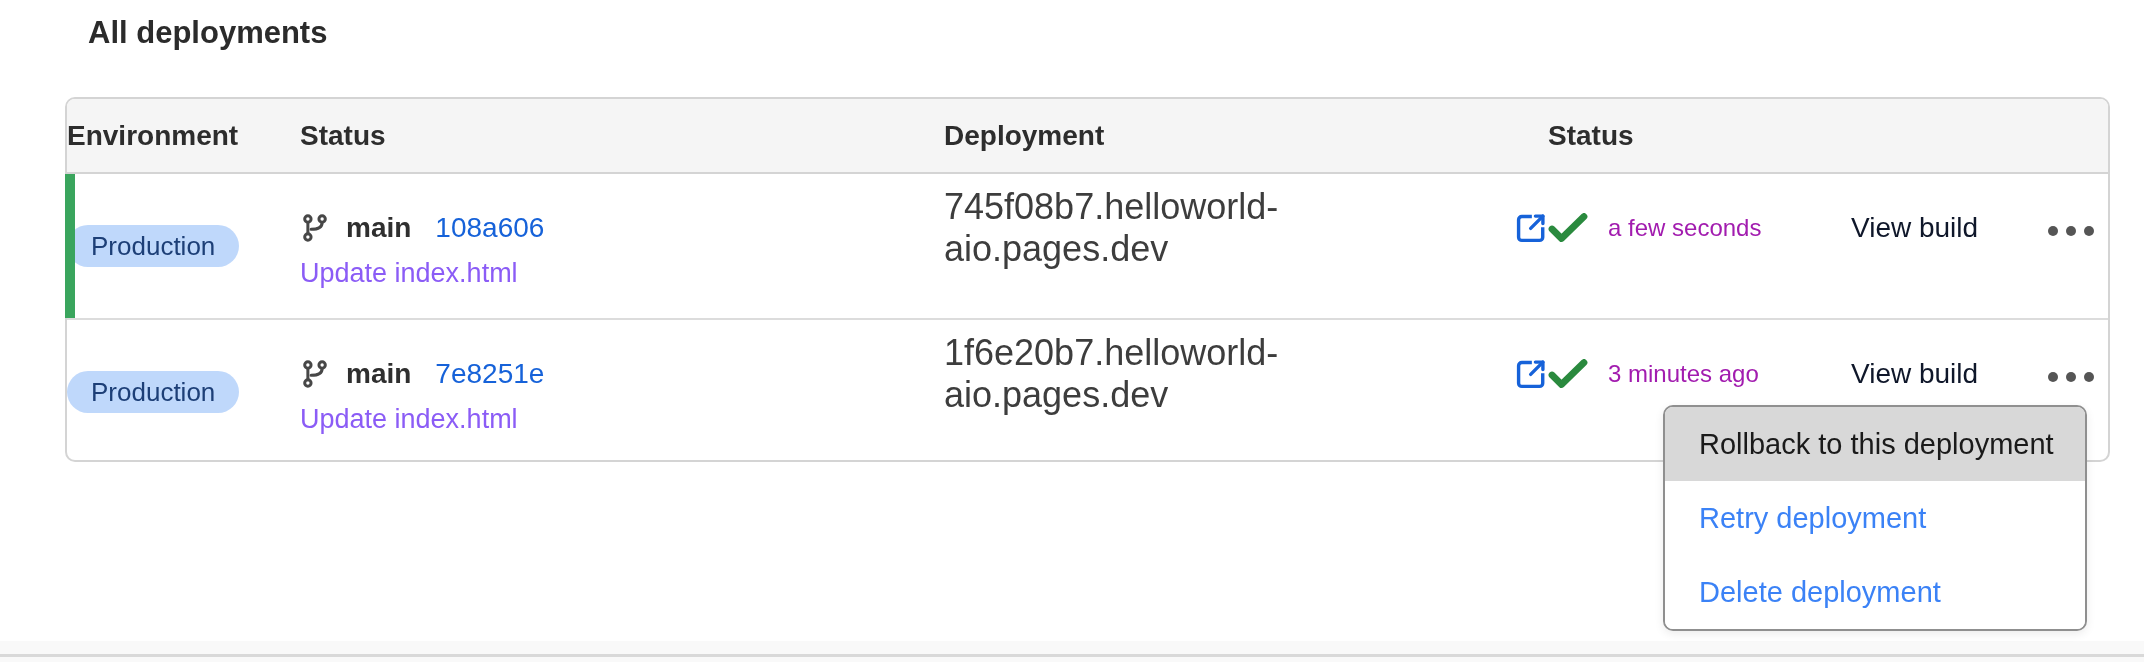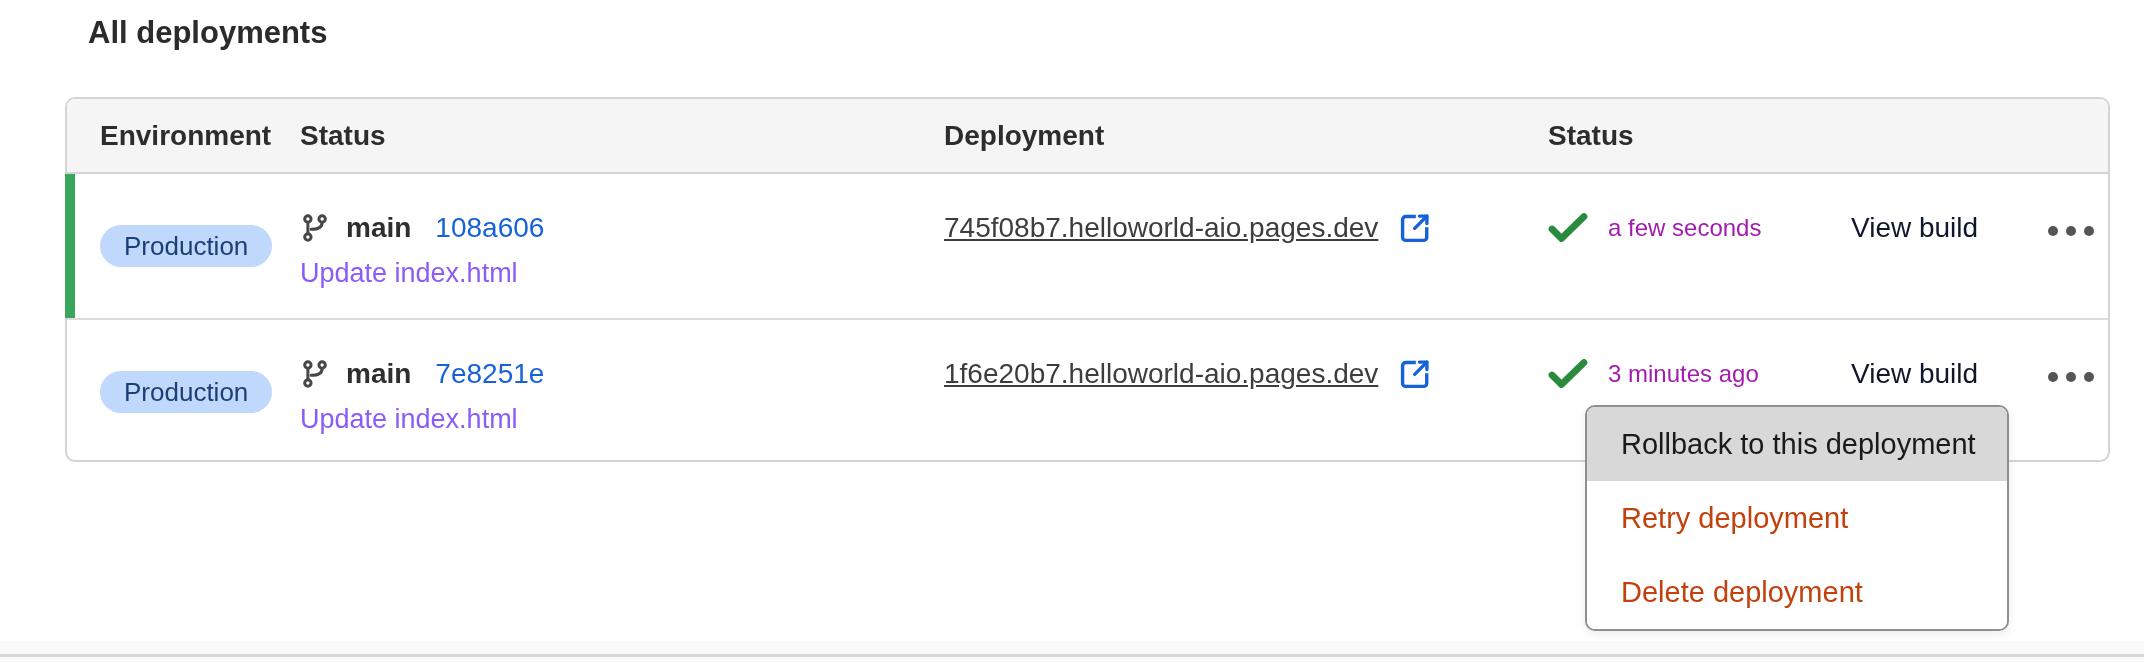--- a/index.html
+++ b/index.html
@@ -25,21 +25,21 @@
     position: absolute; left: 65px; top: 97px; width: 2045px;
     border: 2px solid #d4d4d4; border-radius: 10px;
     background: #ffffff;
   }
   .thead {
     display: flex; align-items: center; height: 75px;
     background: #f5f5f5; border-bottom: 2px solid #d4d4d4;
     border-radius: 8px 8px 0 0;
     font-size: 28px; font-weight: 600; color: #2d2d2d;
   }
-  .c1 { width: 233px; padding-left: 33px; }
+  .c1 { width: 233px; }
   .c2 { width: 644px; }
   .c3 { width: 604px; }
   .c4 { width: 303px; }
   .c5 { width: 177px; }
   .c6 { flex: 1; padding-left: 16px; }
 
   .row { display: flex; position: relative; height: 144px; }
   .row + .row { border-top: 2px solid #dcdcdc; height: 142px; }
   .row .cell { padding-top: 32px; }
   .line1 { display: flex; align-items: center; height: 44px; }
@@ -52,43 +52,43 @@
 
   .badge {
     display: inline-block; height: 42px; line-height: 42px;
     padding: 0 24px; border-radius: 21px;
     background: #bfd8fb; color: #1d3f77; font-size: 26px; margin-top: 36px;
   }
 
   .branch-name { font-size: 28px; font-weight: 700; color: #2f2f2f; margin-left: 16px; }
   .commit-link { font-size: 28px; color: #1662d9; margin-left: 24px; text-decoration: none; cursor: pointer; }
 
-  .deploy-url { font-size: 28px; color: #3d3d3d; text-decoration: underline; }
+  .deploy-url { font-size: 36px; color: #3d3d3d; }
   .ext-link { margin-left: 20px; display: inline-flex; cursor: pointer; }
 
   .status-time { font-size: 24px; color: #a21caf; margin-left: 20px; }
   .view-build { font-size: 28px; color: #0f172a; text-decoration: none; cursor: pointer; }
 
   .dots-btn {
     display: flex; align-items: center; gap: 8px;
     margin-top: 18px; padding: 6px 4px;
     background: none; border: none; cursor: pointer;
   }
   .dots-btn .dot { width: 10px; height: 10px; border-radius: 50%; background: #555555; }
 
   
   .context-menu {
-    position: absolute; left: 1585px; top: 405px; width: 424px;
+    position: absolute; left: 1663px; top: 405px; width: 424px;
     background: #ffffff; border: 2px solid #8f8f8f; border-radius: 10px;
     overflow: hidden; z-index: 10;
     box-shadow: 0 3px 10px rgba(0,0,0,0.08);
   }
   .menu-item {
     height: 74px; display: flex; align-items: center;
-    padding-left: 34px; font-size: 29px; color: #c2410c;
+    padding-left: 34px; font-size: 29px; color: #3b82f6;
     cursor: pointer; background: #ffffff;
   }
   .menu-item.highlighted { background: #d8d8d8; color: #1a1a1a; }
 
   
   .bottom-strip {
     position: absolute; left: 0; top: 641px; width: 2144px; height: 21px;
     background: #f9f9f9;
   }
   .bottom-strip::after {

